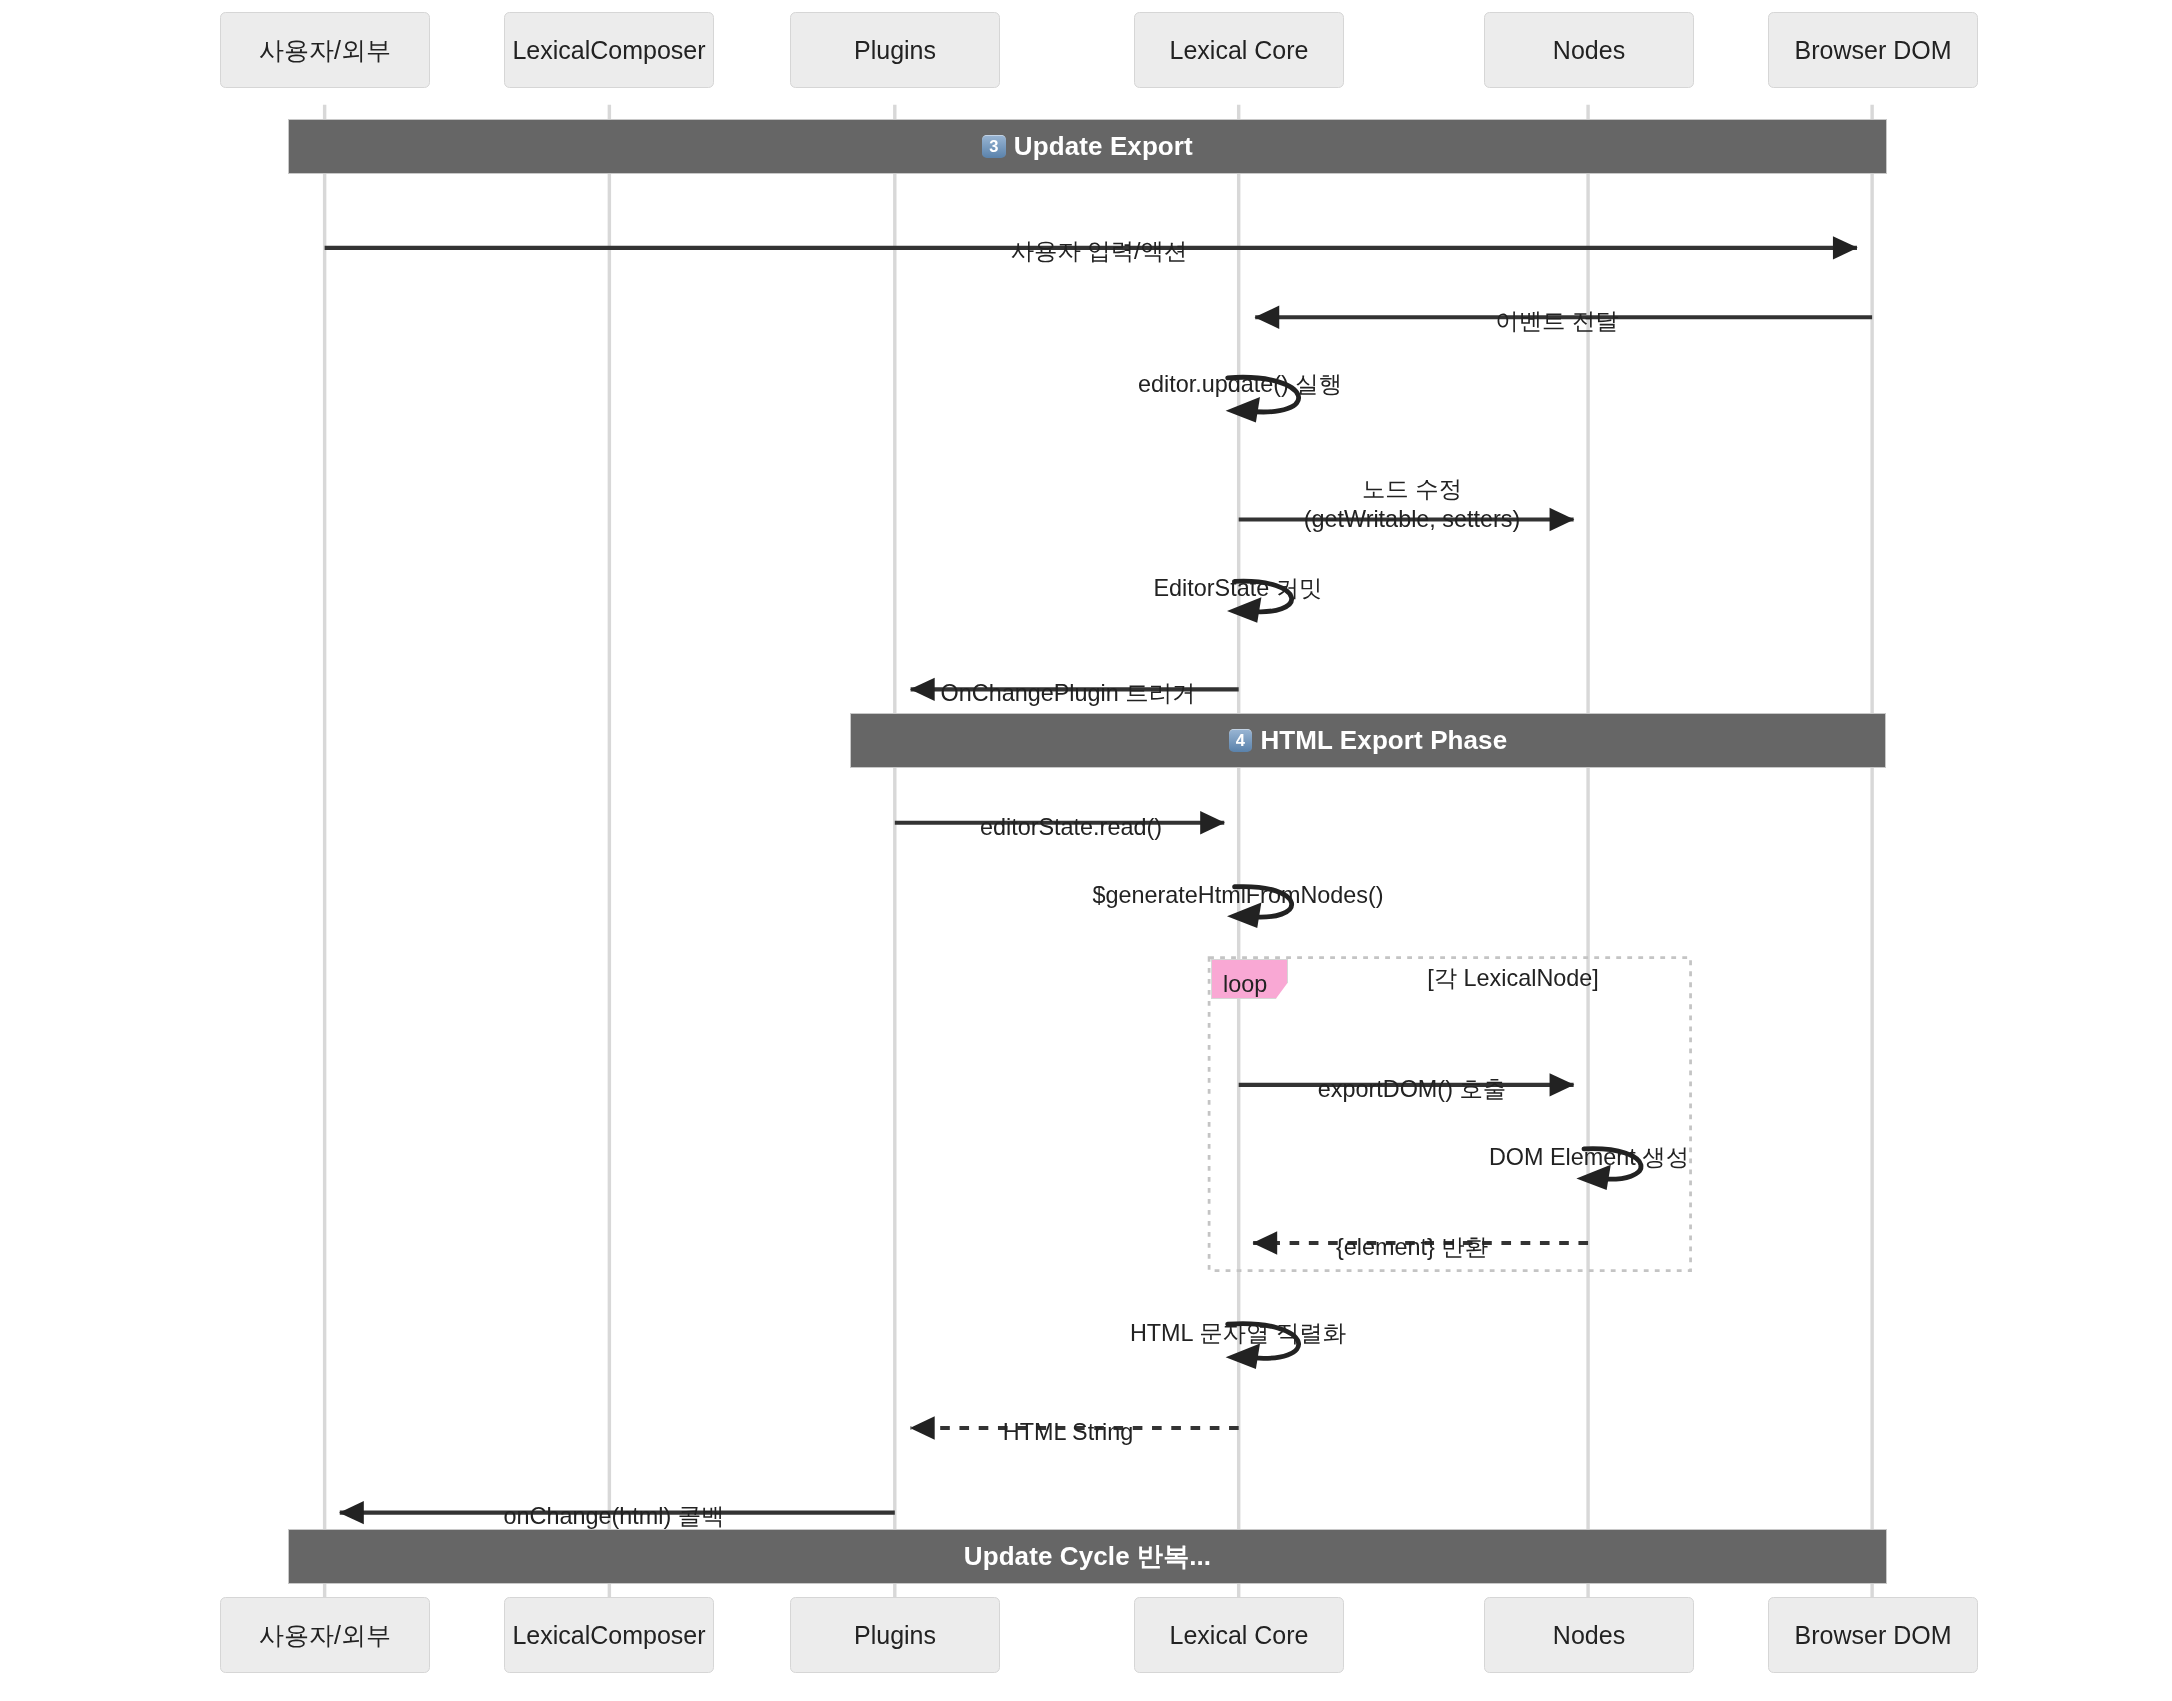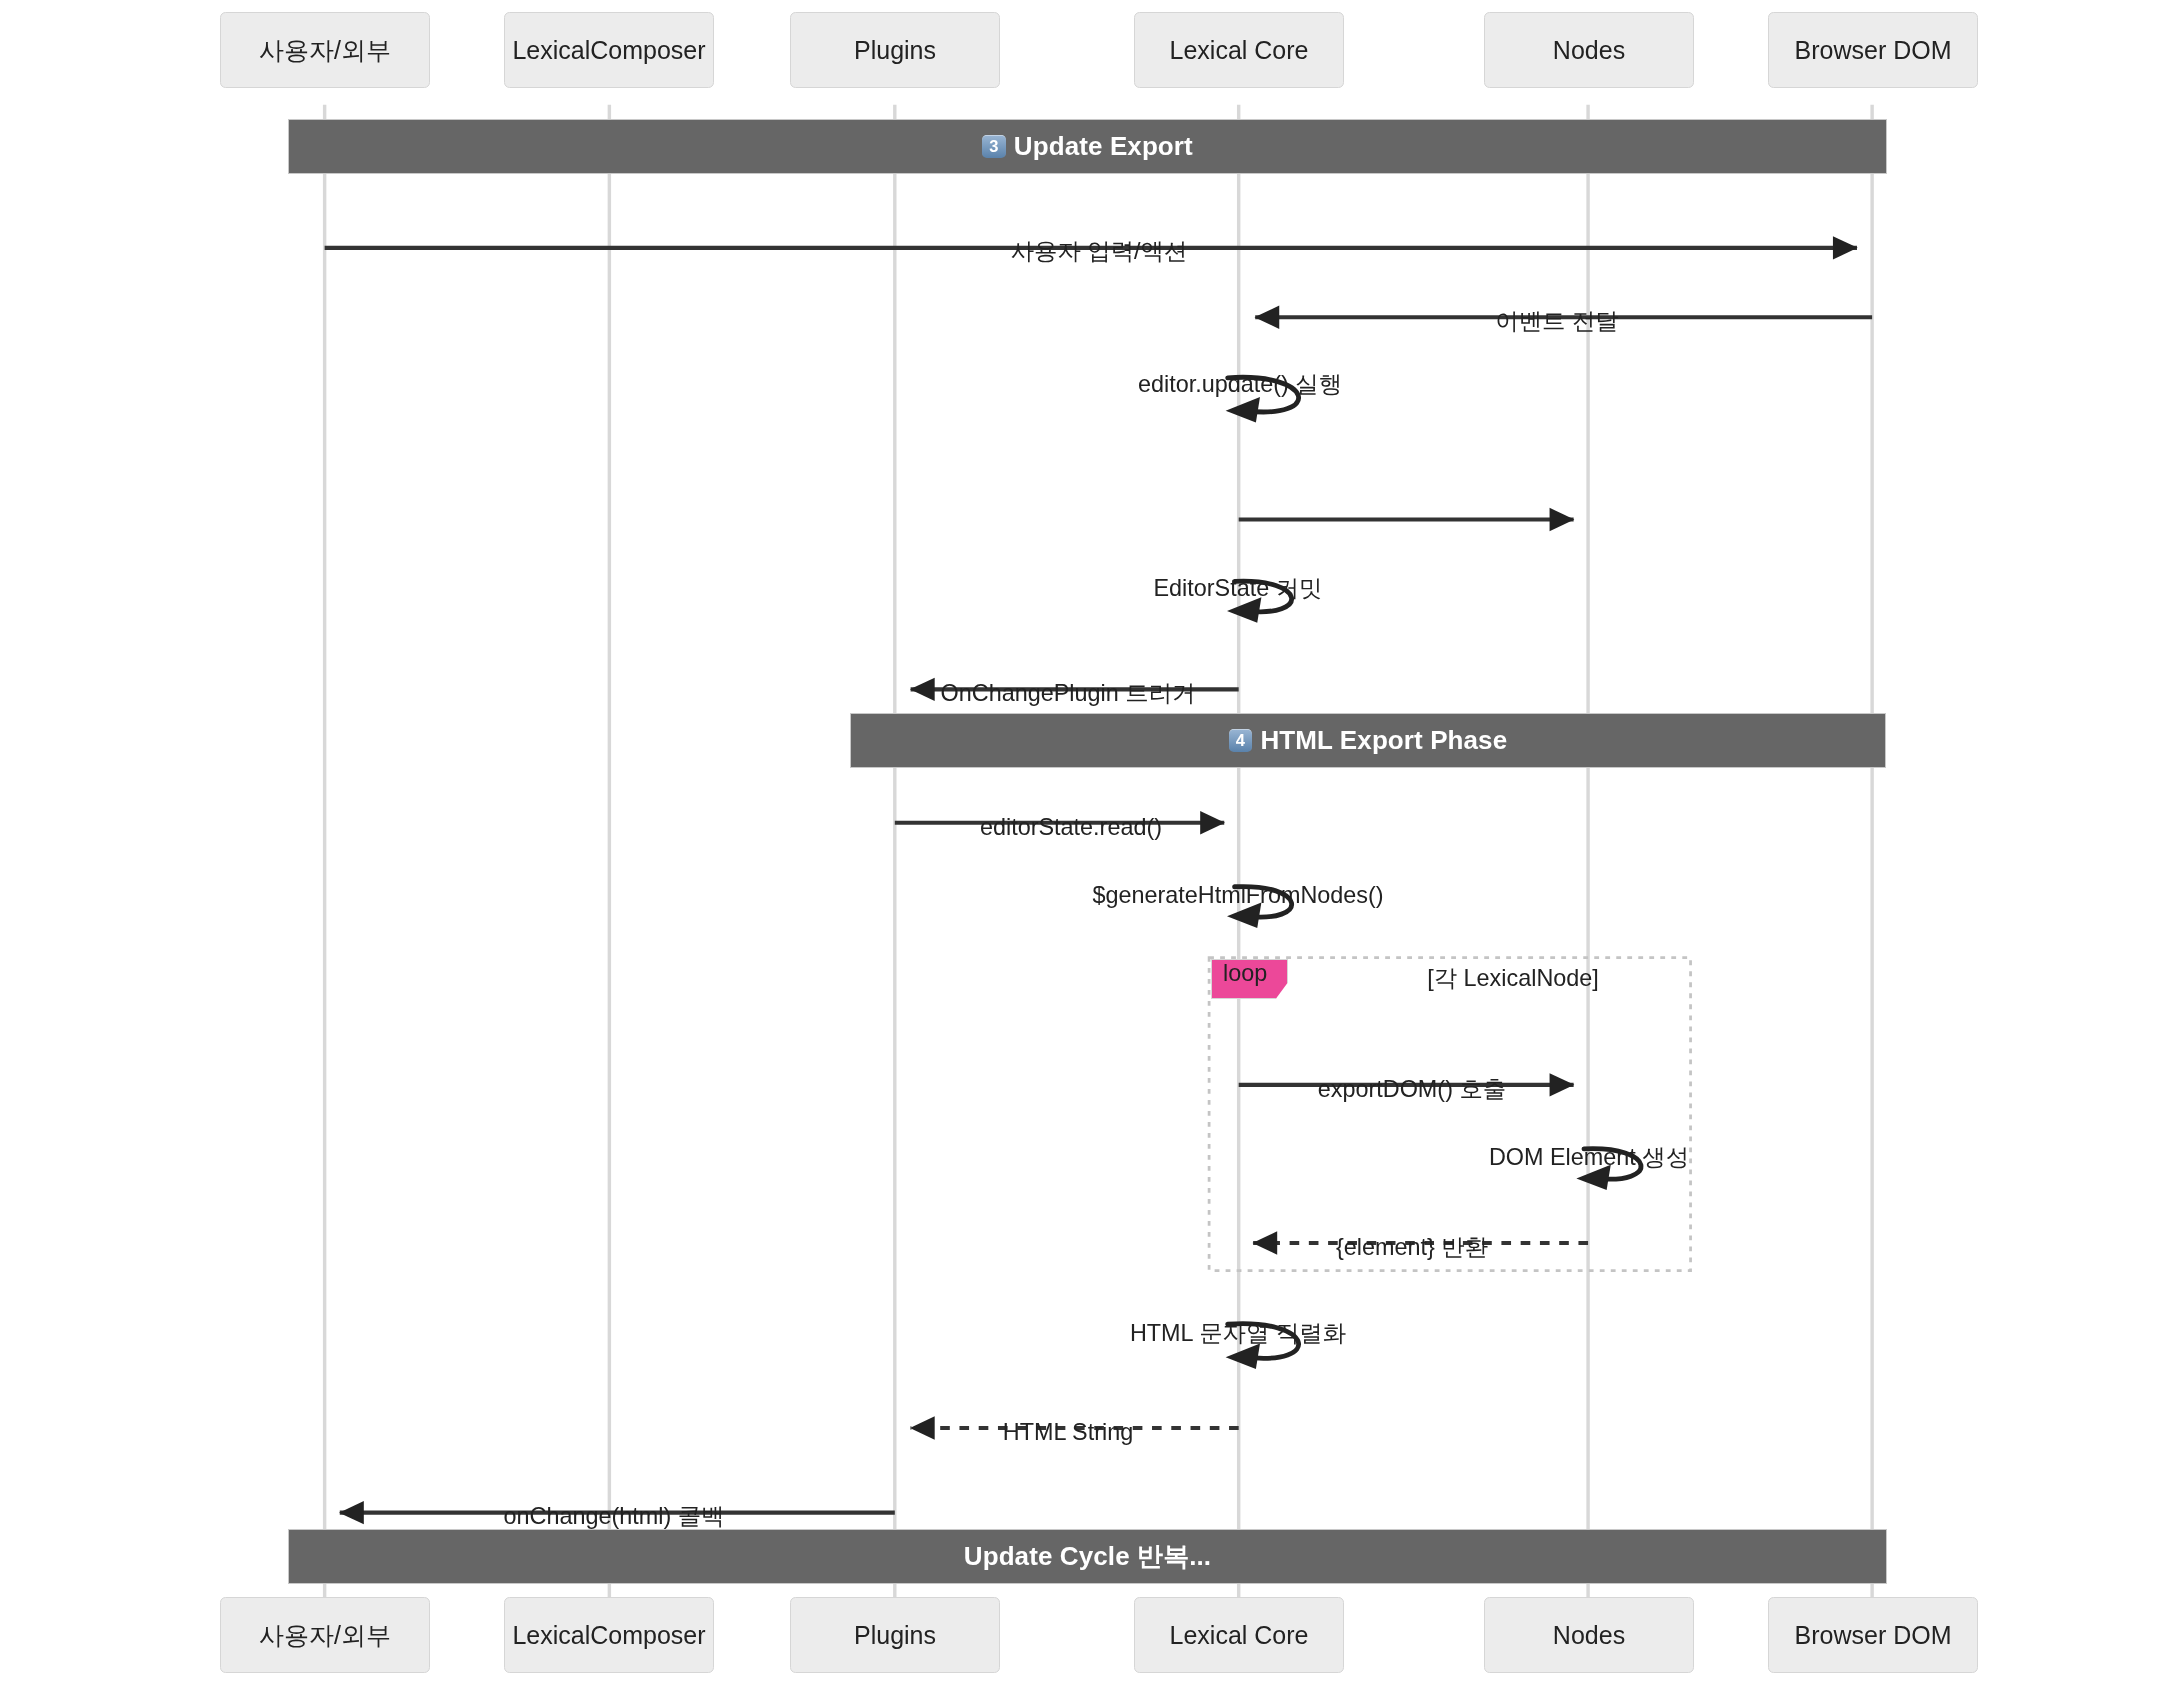--- a/index.html
+++ b/index.html
@@ -74,26 +74,26 @@
     font-size: 23.4px;
     text-align: center;
     line-height: 1.25;
     white-space: pre-line;
     transform: translateX(-50%);
     pointer-events: none;
   }
   .loop-label {
     position: absolute;
     box-sizing: border-box;
-    background: #ec4899;
+    background: #f9a8d4;
     border: 1.4px solid #d6d6d6;
     color: #222222;
     font-size: 23.4px;
     display: flex;
-    align-items: flex-start;
+    align-items: flex-end;
     padding-left: 11px;
     clip-path: polygon(0 0, 100% 0, 100% 58%, 84% 100%, 0 100%);
   }
   .loop-cond {
     position: absolute;
     color: #222222;
     font-size: 23.4px;
     transform: translateX(-50%);
     margin-left: 10px;
   }
@@ -221,20 +221,24 @@
   </div>
 
   <div class="msg-label" style="left:1557px; top:278px;">
     <span>이벤트 전달</span>
   </div>
 
   <div class="msg-label" style="left:1240px; top:341px;">
     <span>editor.update() 실행</span>
   </div>
 
+  <div class="msg-label" style="left:1412px; top:446px;">
+    <span>노드 수정
+(getWritable, setters)</span>
+  </div>
 
   <div class="msg-label" style="left:1238px; top:545px;">
     <span>EditorState 커밋</span>
   </div>
 
   <div class="msg-label" style="left:1068px; top:650px;">
     <span>OnChangePlugin 트리거</span>
   </div>
 
   <div class="msg-label" style="left:1071px; top:784px;">

